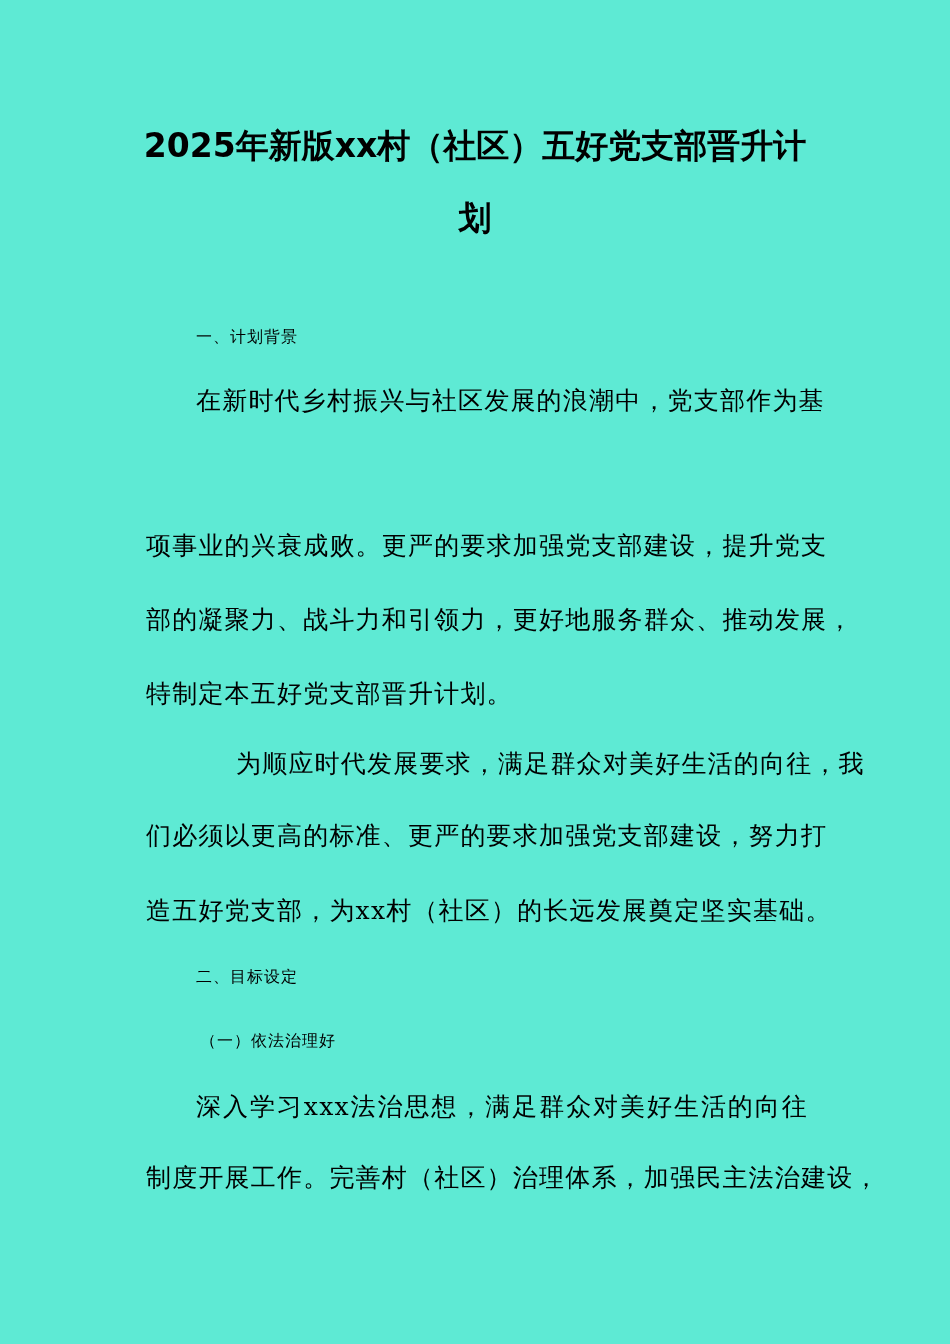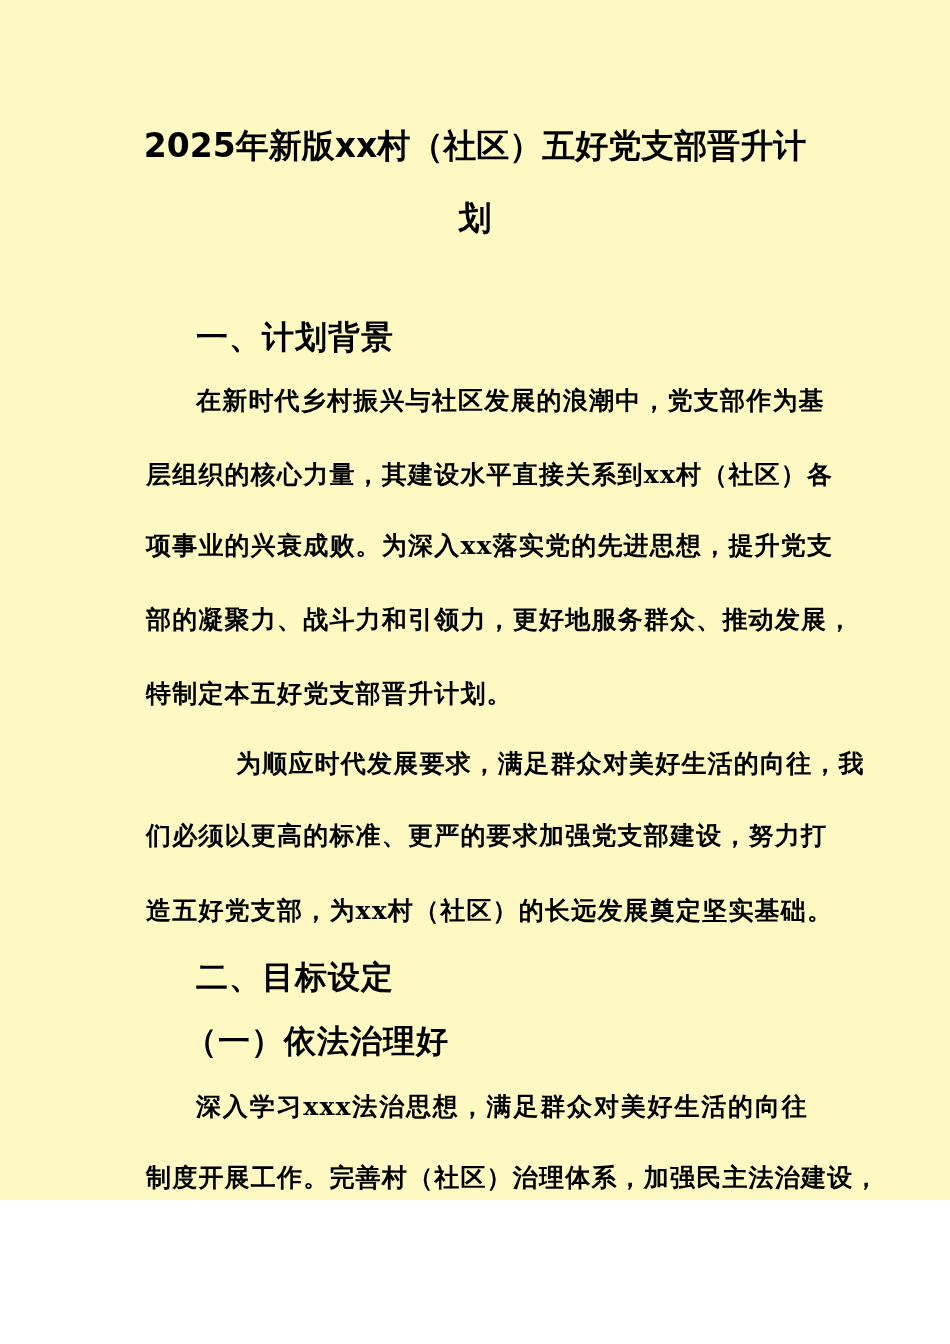--- a/index.html
+++ b/index.html
@@ -12,80 +12,79 @@
       height: 1344px;
       position: relative;
       overflow: hidden;
       font-family: "DejaVu Serif", "Liberation Serif", serif;
       color: #000000;
     }
     .page {
       position: absolute;
       left: 0; top: 0;
       width: 950px;
-      height: 1200px;
-      background: #fef9c3;
+      height: 1344px;
+      background: #5eead4;
     }
     .line {
       position: absolute;
       left: 146px;
       width: 662px;
       white-space: nowrap;
       font-size: 25px;
       line-height: 30px;
       letter-spacing: 1.2px;
-      font-weight: bold;
+      font-weight: normal;
     }
     .line.justify {
       text-align: justify;
       text-align-last: justify;
     }
     .title {
       position: absolute;
       left: 0;
       width: 950px;
       text-align: center;
       font-size: 33px;
       line-height: 40px;
       font-weight: bold;
       font-family: "DejaVu Sans", "Liberation Sans", sans-serif;
       letter-spacing: 0px;
       white-space: nowrap;
     }
     .heading {
       position: absolute;
       white-space: nowrap;
-      font-size: 32px;
+      font-size: 16px;
       line-height: 30px;
-      font-weight: bold;
+      font-weight: normal;
       font-family: "DejaVu Sans", "Liberation Sans", sans-serif;
       letter-spacing: 1px;
     }
     .indent { left: 196px; width: 612px; }
   </style>
 </head>
 <body>
 
 <div class="page">
 
   <div class="title" style="top:126px;">2025年新版xx村（社区）五好党支部晋升计</div>
   <div class="title" style="top:198px;">划</div>
 
   <div class="heading" style="left:196px; top:322px;">一、计划背景</div>
 
   <div class="line justify indent" style="top:386px;">在新时代乡村振兴与社区发展的浪潮中，党支部作为基</div>
-  <div class="line justify" style="top:460px;">层组织的核心力量，其建设水平直接关系到xx村（社区）各</div>
-  <div class="line justify" style="top:531px;">项事业的兴衰成败。为深入xx落实党的先进思想，提升党支</div>
+  <div class="line justify" style="top:531px;">项事业的兴衰成败。更严的要求加强党支部建设，提升党支</div>
   <div class="line" style="top:679px;">特制定本五好党支部晋升计划。</div>
   <div class="line justify" style="top:605px;">部的凝聚力、战斗力和引领力，更好地服务群众、推动发展，</div>
 
   <div class="line justify indent" style="top:749px;margin-left:40px;">为顺应时代发展要求，满足群众对美好生活的向往，我</div>
   <div class="line justify" style="top:821px;">们必须以更高的标准、更严的要求加强党支部建设，努力打</div>
   <div class="line justify" style="top:896px;">造五好党支部，为xx村（社区）的长远发展奠定坚实基础。</div>
 
   <div class="heading" style="left:196px; top:962px;">二、目标设定</div>
 
-  <div class="heading" style="left:185px; top:1026px;">（一）依法治理好</div>
+  <div class="heading" style="left:200px; top:1026px;">（一）依法治理好</div>
 
   <div class="line justify indent" style="top:1092px;">深入学习xxx法治思想，满足群众对美好生活的向往</div>
   <div class="line justify" style="top:1163px;">制度开展工作。完善村（社区）治理体系，加强民主法治建设，</div>
 
 </div>
 
 </body></html>

